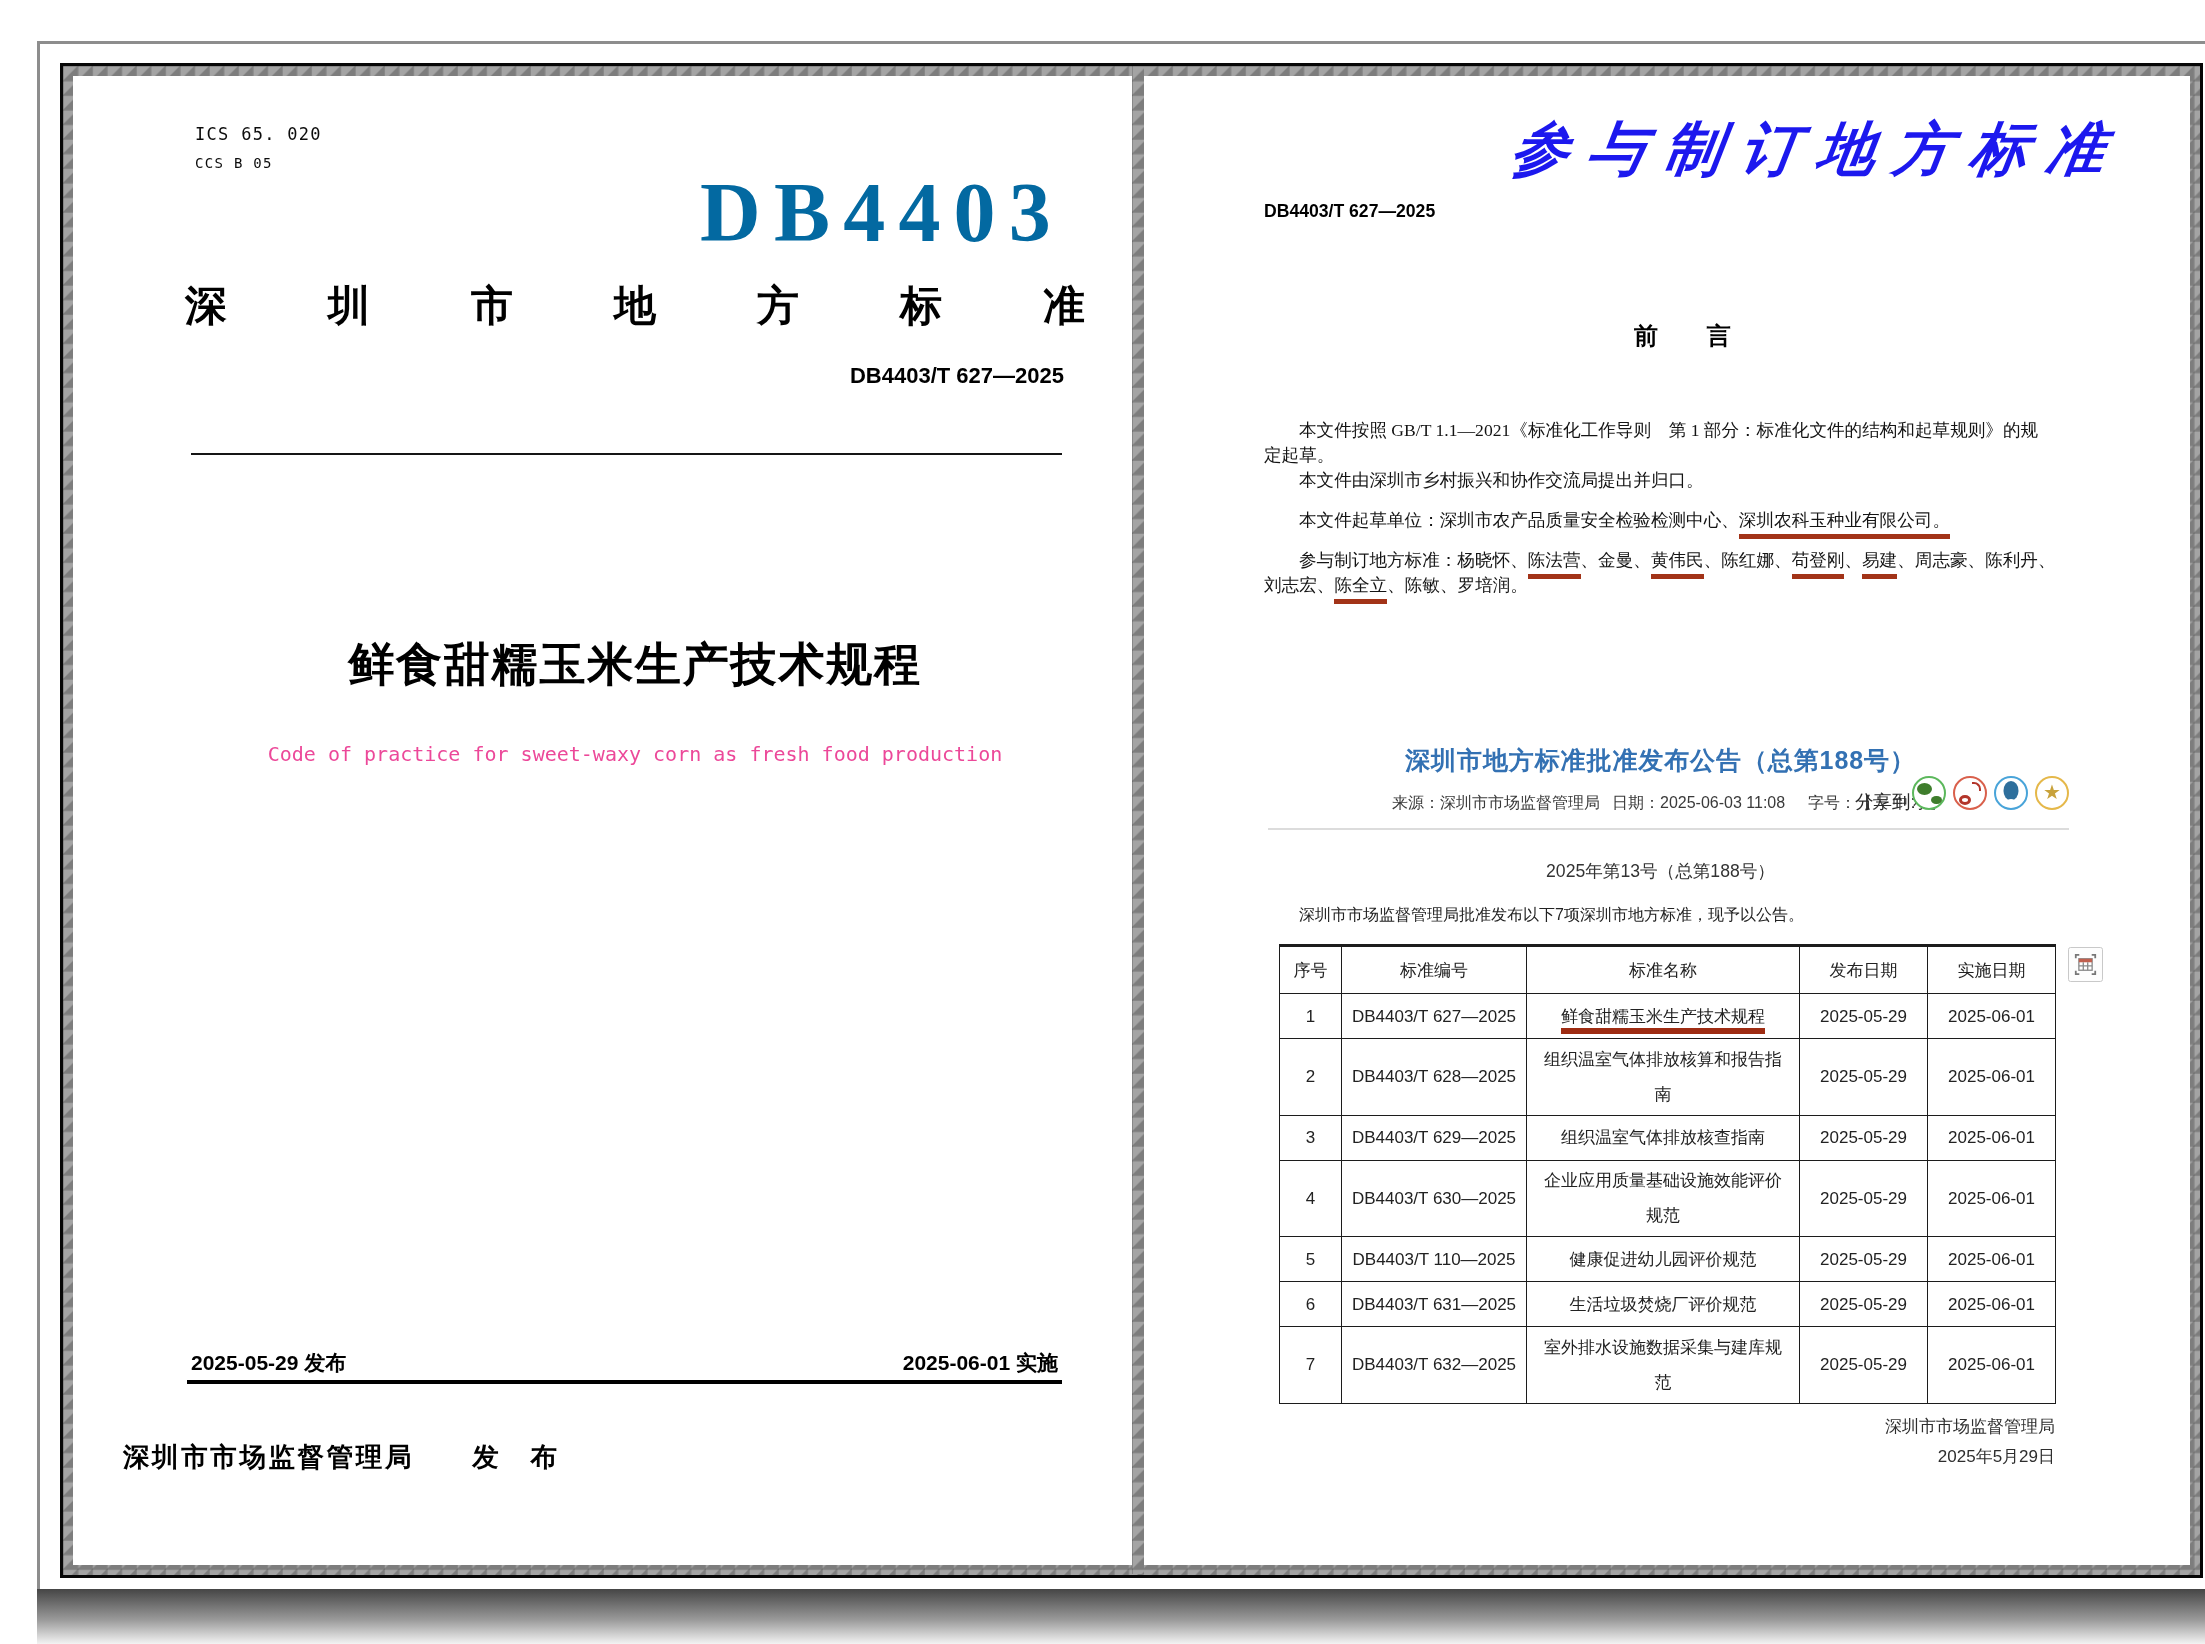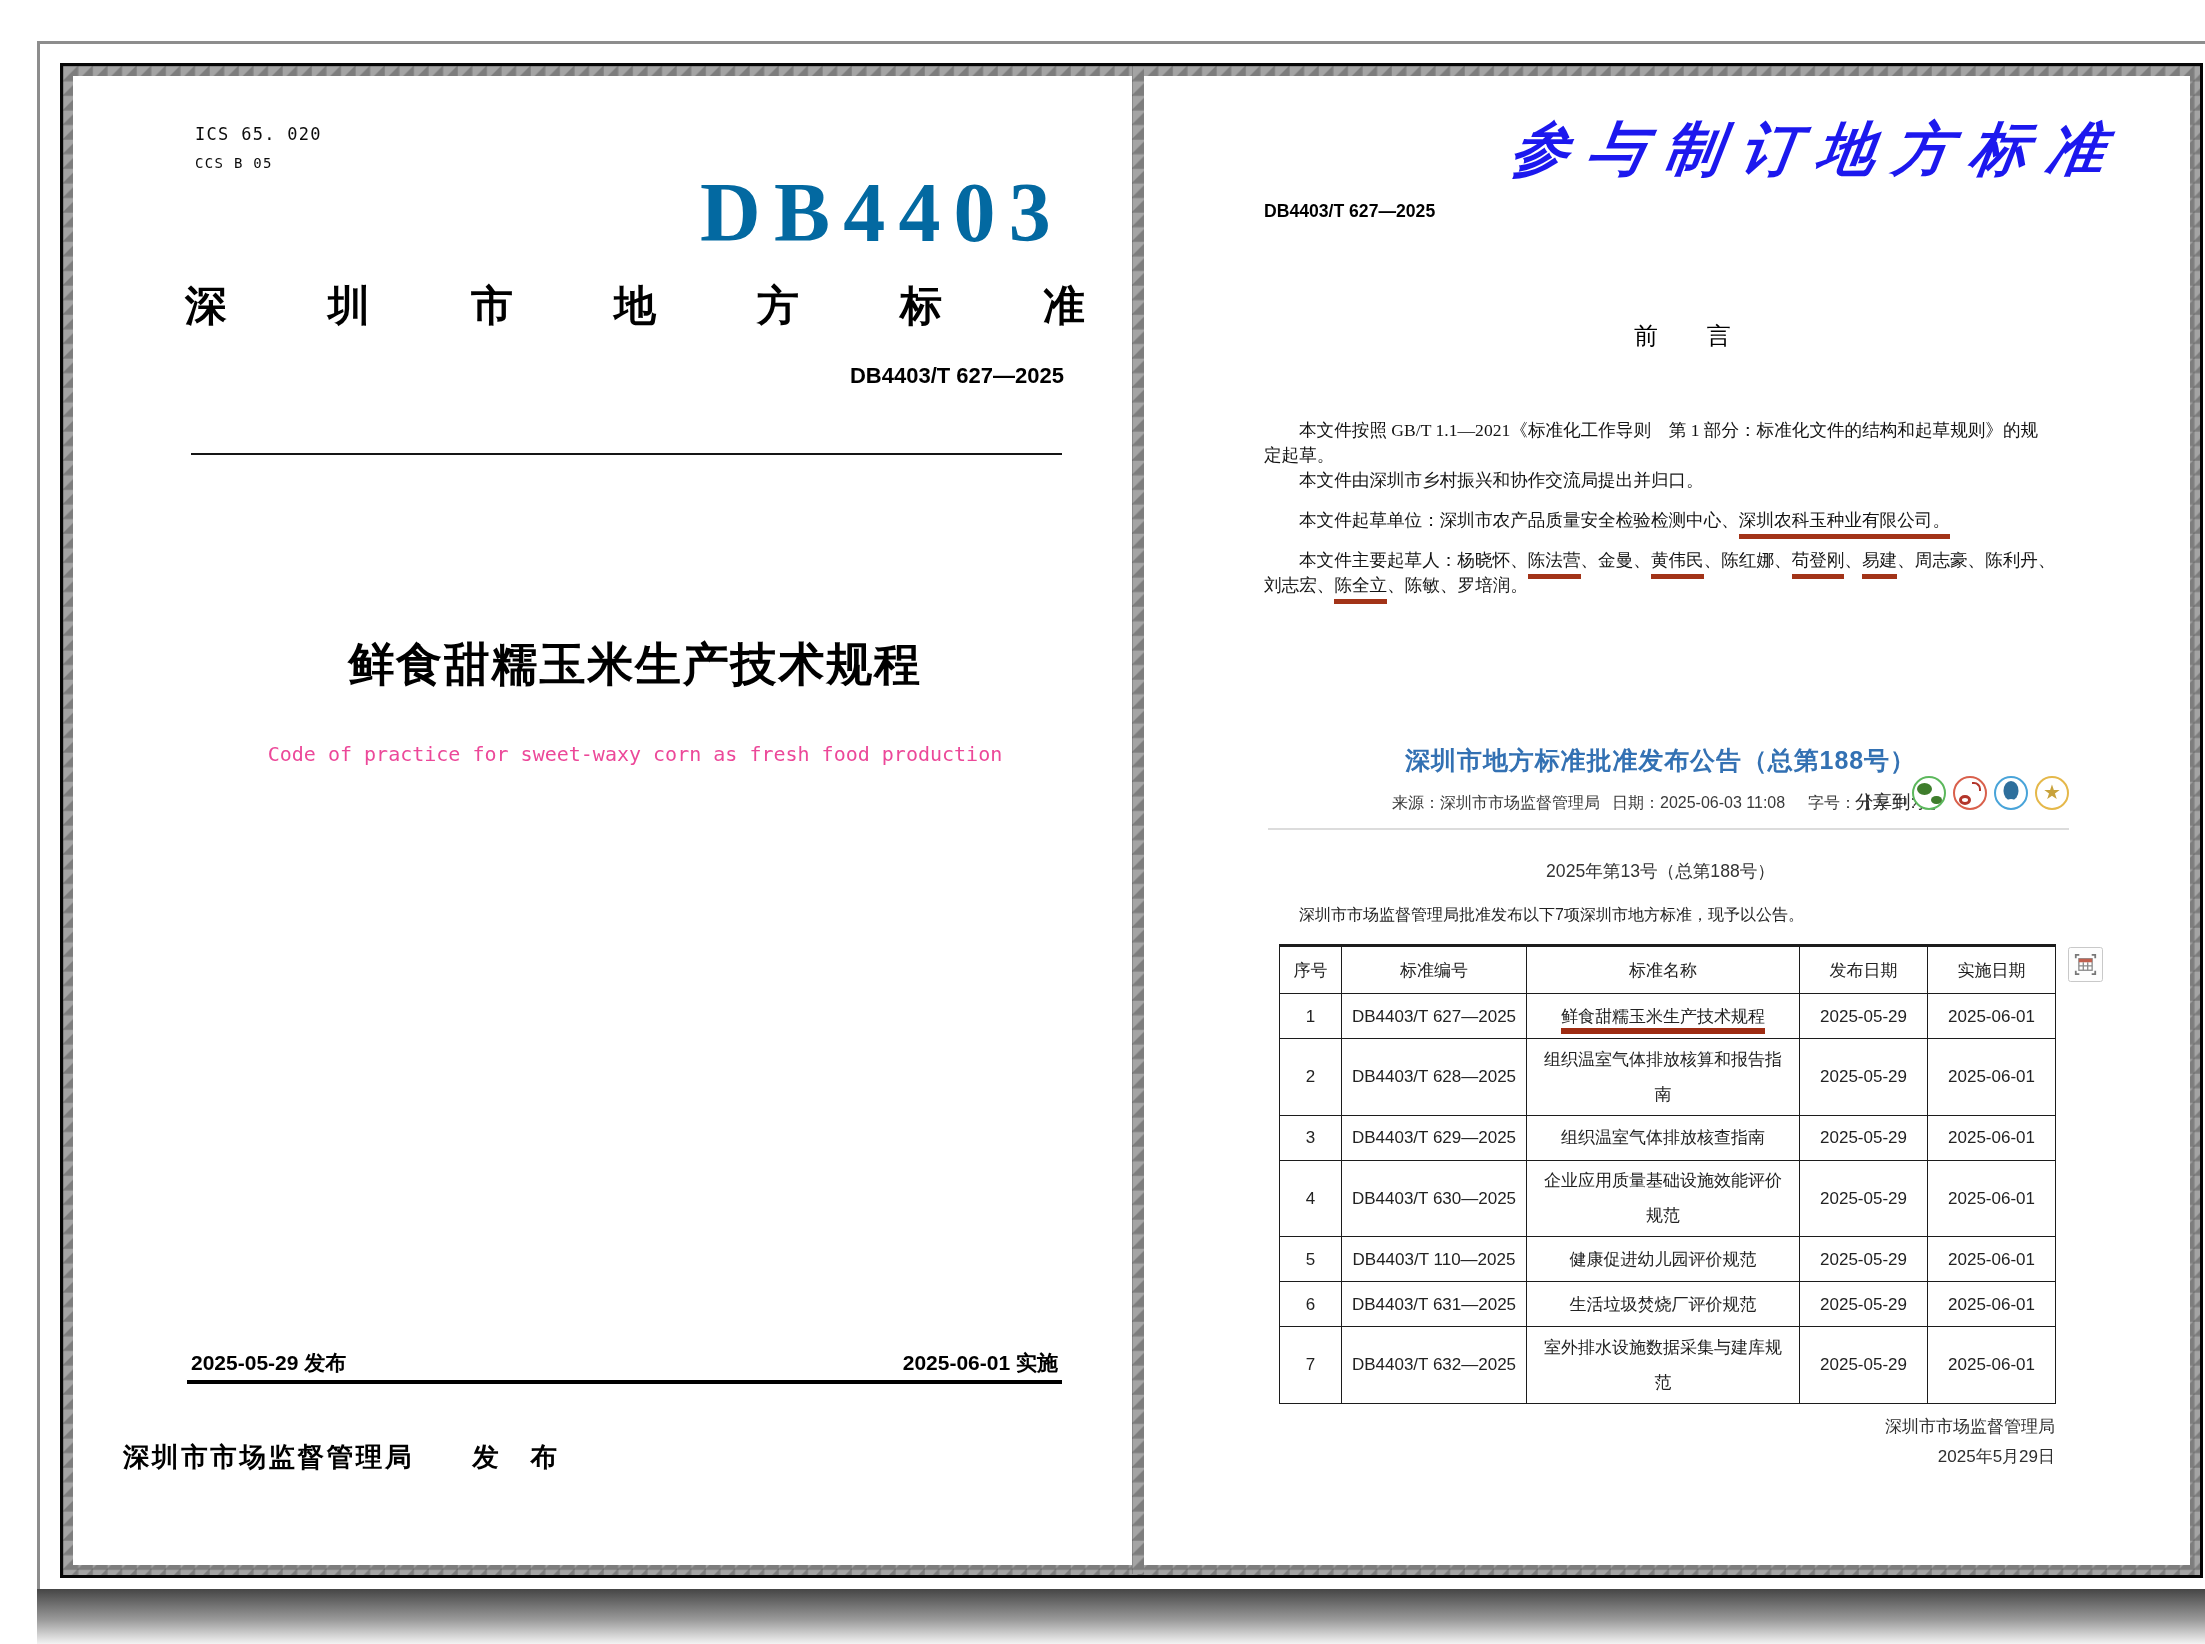--- a/index.html
+++ b/index.html
@@ -48,21 +48,21 @@
   #publisher{left:123px;top:1439px;width:900px;text-align:left;
       font-weight:bold;font-size:26.5px;letter-spacing:2.6px;color:#000;}
 
   
   #watermark{left:1469px;top:111px;width:697px;text-align:center;white-space:nowrap;
       font-family:"Liberation Serif","DejaVu Serif",serif;
       font-weight:bold;font-style:italic;font-size:58px;letter-spacing:18.5px;
       color:#1c18ee;transform:skewX(-8deg);}
   #rp-num{left:1264px;top:201px;font-weight:bold;font-size:17.6px;color:#000;}
   #fw-title{left:1264px;top:320px;width:849px;text-align:center;
-      font-weight:normal;font-size:24px;letter-spacing:12.3px;color:#000;}
+      font-weight:bold;font-size:24px;letter-spacing:12.3px;color:#000;}
   #foreword{left:1264px;top:418px;width:882px;font-size:17.6px;line-height:25px;
       font-family:"Liberation Serif","DejaVu Serif",serif;color:#141414;}
   .fw-line{white-space:nowrap;}
   .fw-line.indent{text-indent:35px;}
   .fw-line:nth-child(4),.fw-line:nth-child(5){margin-top:15px;}
   .fw-line .u{border-bottom:5.7px solid #a23318;padding-bottom:4px;}
 
   #a-title{left:1109px;top:744px;width:1103px;text-align:center;
       font-weight:bold;font-size:25px;letter-spacing:0.9px;color:#3371b3;}
   .meta{top:793px;font-size:16px;color:#3a3a3a;}
@@ -143,21 +143,21 @@
 <div class="abs sans" id="publisher">深圳市市场监督管理局　　发　布</div>
 
 <div class="abs" id="watermark">参与制订地方标准</div>
 <div class="abs sans" id="rp-num">DB4403/T 627—2025</div>
 <div class="abs sans" id="fw-title">前　言</div>
 <div class="abs" id="foreword">
     <div class="fw-line indent"><span>本文件按照 GB/T 1.1—2021《标准化工作导则　第 1 部分：标准化文件的结构和起草规则》的规</span></div>
     <div class="fw-line"><span>定起草。</span></div>
     <div class="fw-line indent"><span>本文件由深圳市乡村振兴和协作交流局提出并归口。</span></div>
     <div class="fw-line indent"><span>本文件起草单位：深圳市农产品质量安全检验检测中心、</span><span class="u">深圳农科玉种业有限公司。</span></div>
-    <div class="fw-line indent"><span>本文件主要起草人：杨晓怀、</span><span class="u">陈法营</span><span>、金曼、</span><span class="u">黄伟民</span><span>、陈红娜、</span><span class="u">苟登刚</span><span>、</span><span class="u">易建</span><span>、周志豪、陈利丹、</span></div>
+    <div class="fw-line indent"><span>参与制订地方标准：杨晓怀、</span><span class="u">陈法营</span><span>、金曼、</span><span class="u">黄伟民</span><span>、陈红娜、</span><span class="u">苟登刚</span><span>、</span><span class="u">易建</span><span>、周志豪、陈利丹、</span></div>
     <div class="fw-line"><span>刘志宏、</span><span class="u">陈全立</span><span>、陈敏、罗培润。</span></div>
   </div>
 
 <div class="abs" id="a-title">深圳市地方标准批准发布公告（总第188号）</div>
 <div class="abs meta" id="meta-src">来源：深圳市市场监督管理局</div>
 <div class="abs meta" id="meta-date">日期：2025-06-03 11:08</div>
 <div class="abs meta" id="meta-size">字号：【大 中 小】</div>
 <div class="abs" id="meta-share">分享到:</div>
 <div class="abs" id="share-icons">
     <span class="share-icon icon-wechat" style="--c: #5cb85c;"></span>

